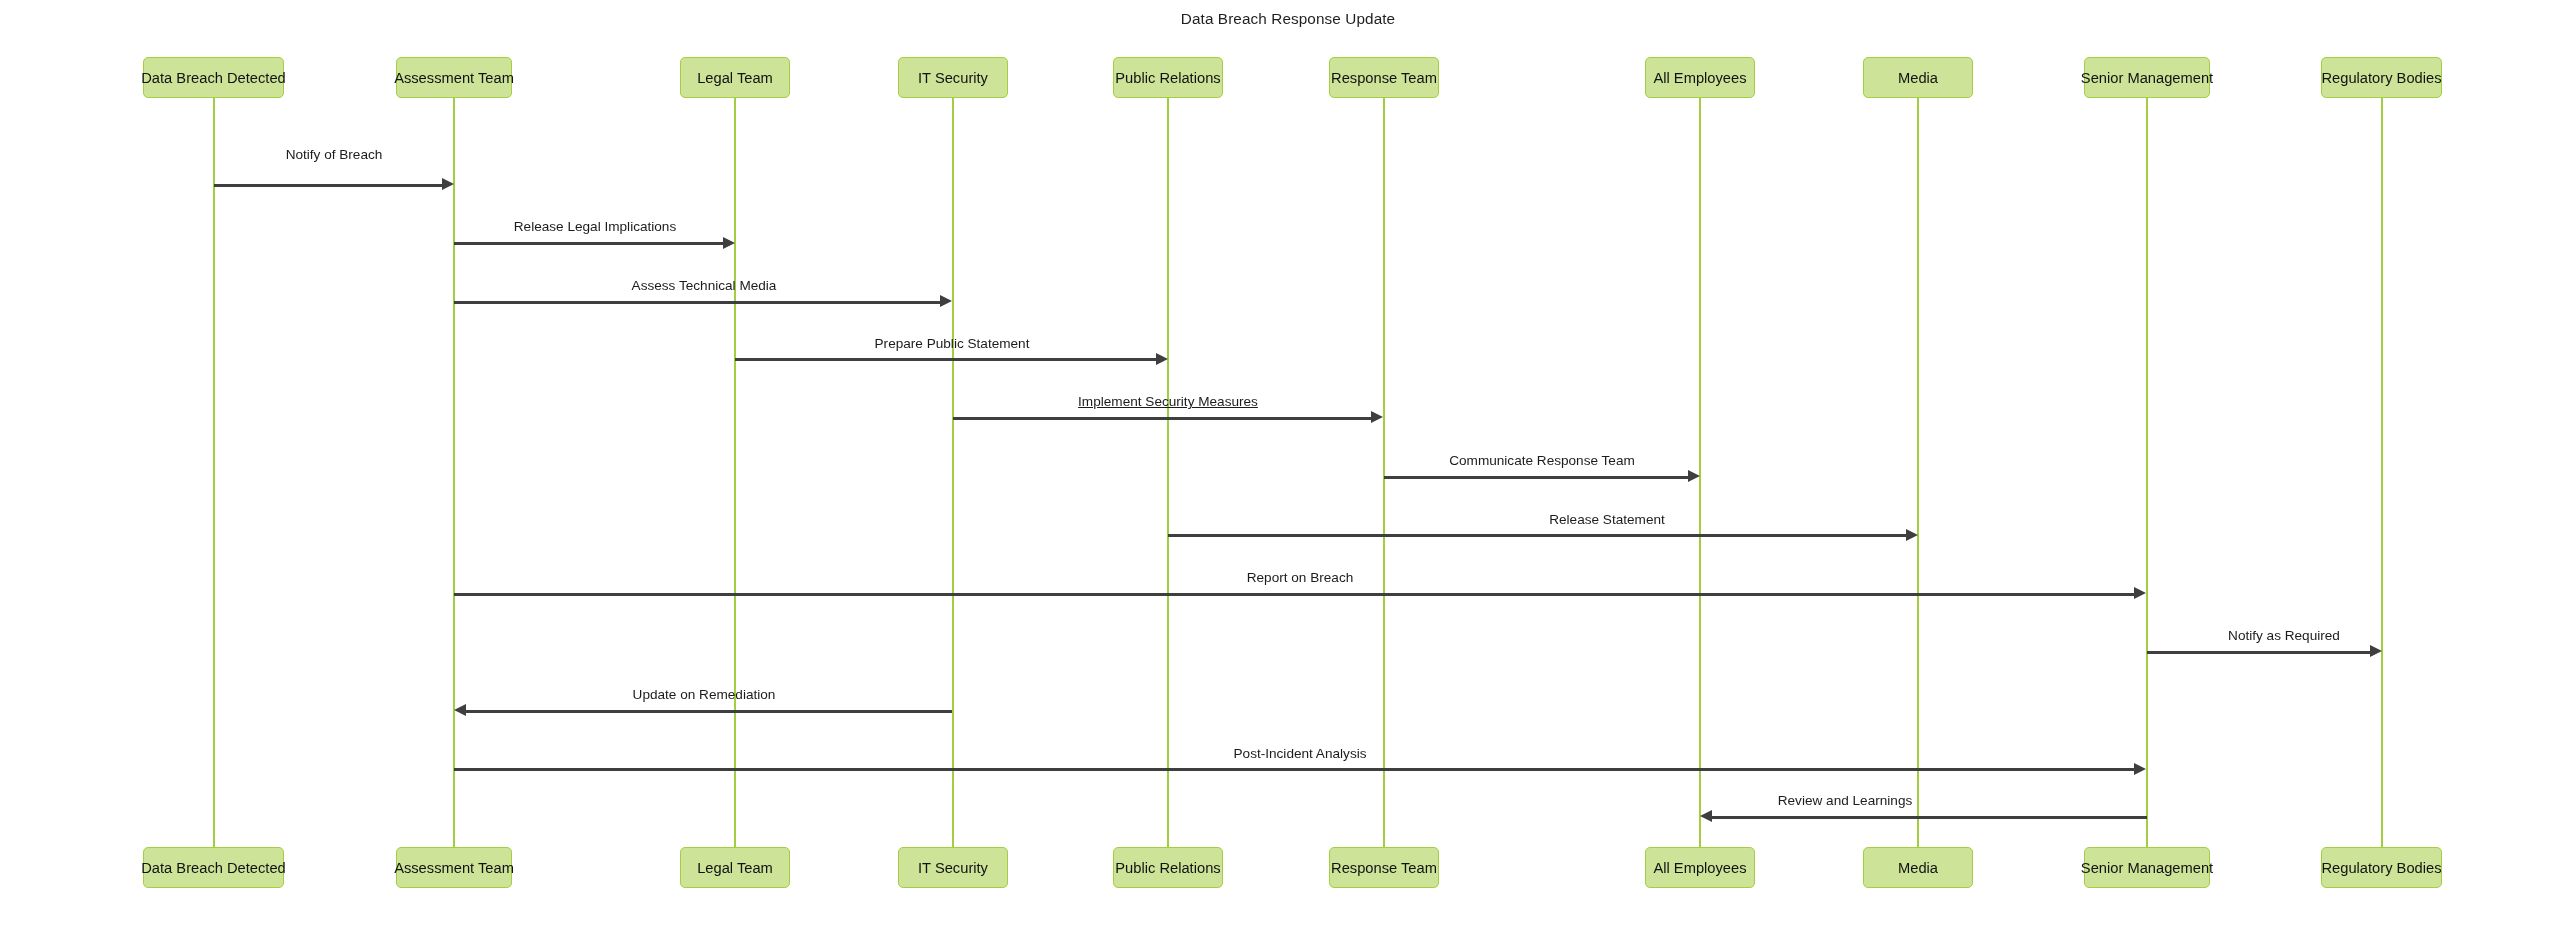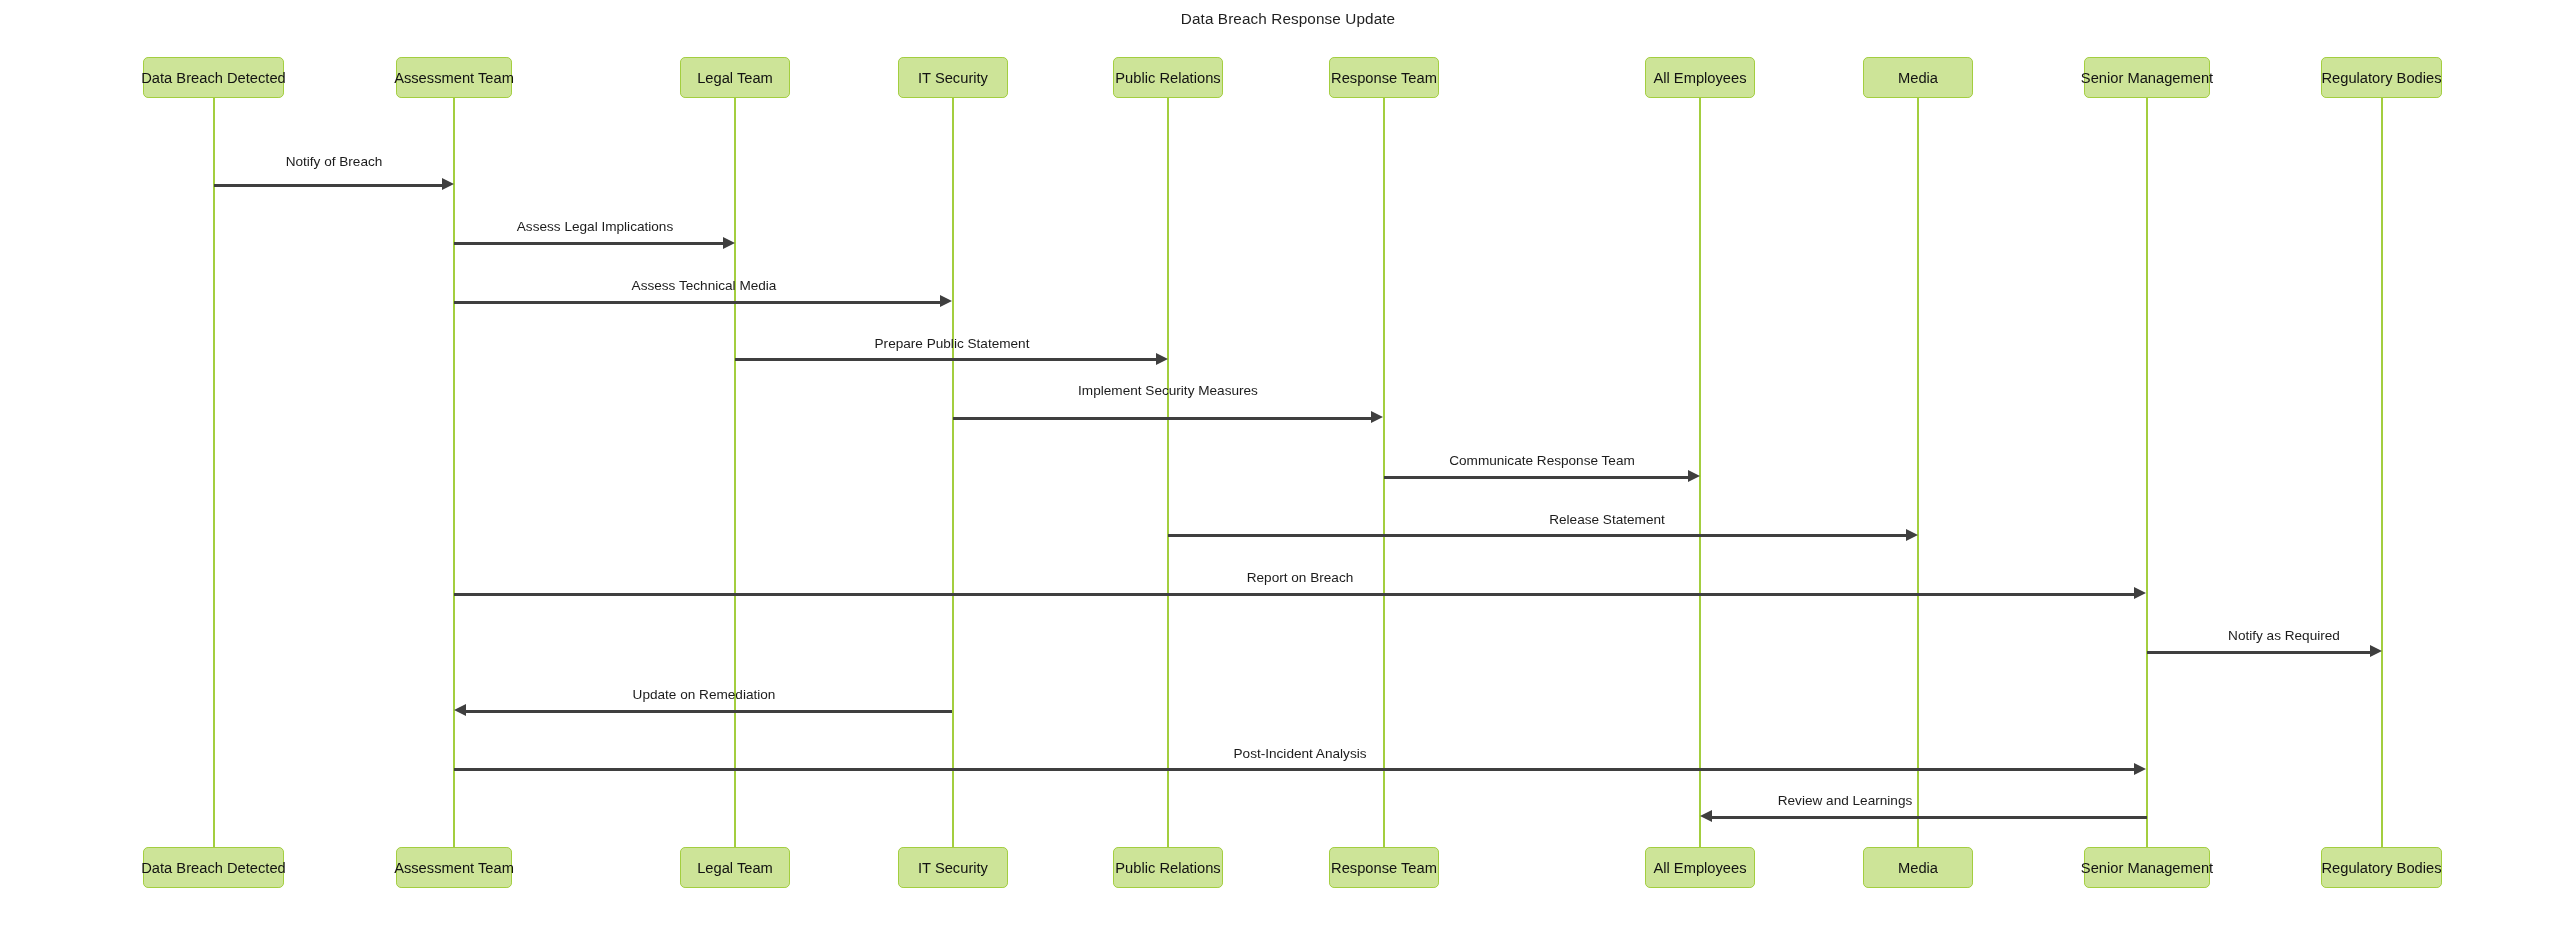--- a/index.html
+++ b/index.html
@@ -94,41 +94,41 @@
       <div class="lifeline" style="left: 1383px; top: 98px; height: 749px;"></div>
       <div class="lifeline" style="left: 1699px; top: 98px; height: 749px;"></div>
       <div class="lifeline" style="left: 1917px; top: 98px; height: 749px;"></div>
       <div class="lifeline" style="left: 2146px; top: 98px; height: 749px;"></div>
       <div class="lifeline" style="left: 2381px; top: 98px; height: 749px;"></div>
     </div>
   <div id="messages-layer">
       <div>
         <div class="msg-line" style="top: 184px; left: 214px; width: 230px;"></div>
         <div class="msg-head right" style="top: 178px; left: 442px;"></div>
-        <div class="msg-label" style="left: 334px; top: 154px;">Notify of Breach</div>
+        <div class="msg-label" style="left: 334px; top: 147px;">Notify of Breach</div>
       </div>
       <div>
         <div class="msg-line" style="top: 242px; left: 454px; width: 271px;"></div>
         <div class="msg-head right" style="top: 237px; left: 723px;"></div>
-        <div class="msg-label" style="left: 595px; top: 219px;">Assess Legal Implications</div>
+        <div class="msg-label" style="left: 595px; top: 219px;">Release Legal Implications</div>
       </div>
       <div>
         <div class="msg-line" style="top: 301px; left: 454px; width: 488px;"></div>
         <div class="msg-head right" style="top: 295px; left: 940px;"></div>
         <div class="msg-label" style="left: 704px; top: 278px;">Assess Technical Media</div>
       </div>
       <div>
         <div class="msg-line" style="top: 358px; left: 735px; width: 423px;"></div>
         <div class="msg-head right" style="top: 353px; left: 1156px;"></div>
         <div class="msg-label" style="left: 952px; top: 336px;">Prepare Public Statement</div>
       </div>
       <div>
         <div class="msg-line" style="top: 417px; left: 953px; width: 421px;"></div>
         <div class="msg-head right" style="top: 411px; left: 1371px;"></div>
-        <div class="msg-label" style="left: 1168px; top: 383px;">Implement Security Measures</div>
+        <div class="msg-label" style="left: 1168px; top: 394px; text-decoration: underline;">Implement Security Measures</div>
       </div>
       <div>
         <div class="msg-line" style="top: 476px; left: 1384px; width: 306px;"></div>
         <div class="msg-head right" style="top: 470px; left: 1688px;"></div>
         <div class="msg-label" style="left: 1542px; top: 453px;">Communicate Response Team</div>
       </div>
       <div>
         <div class="msg-line" style="top: 534px; left: 1168px; width: 740px;"></div>
         <div class="msg-head right" style="top: 529px; left: 1906px;"></div>
         <div class="msg-label" style="left: 1607px; top: 512px;">Release Statement</div>

